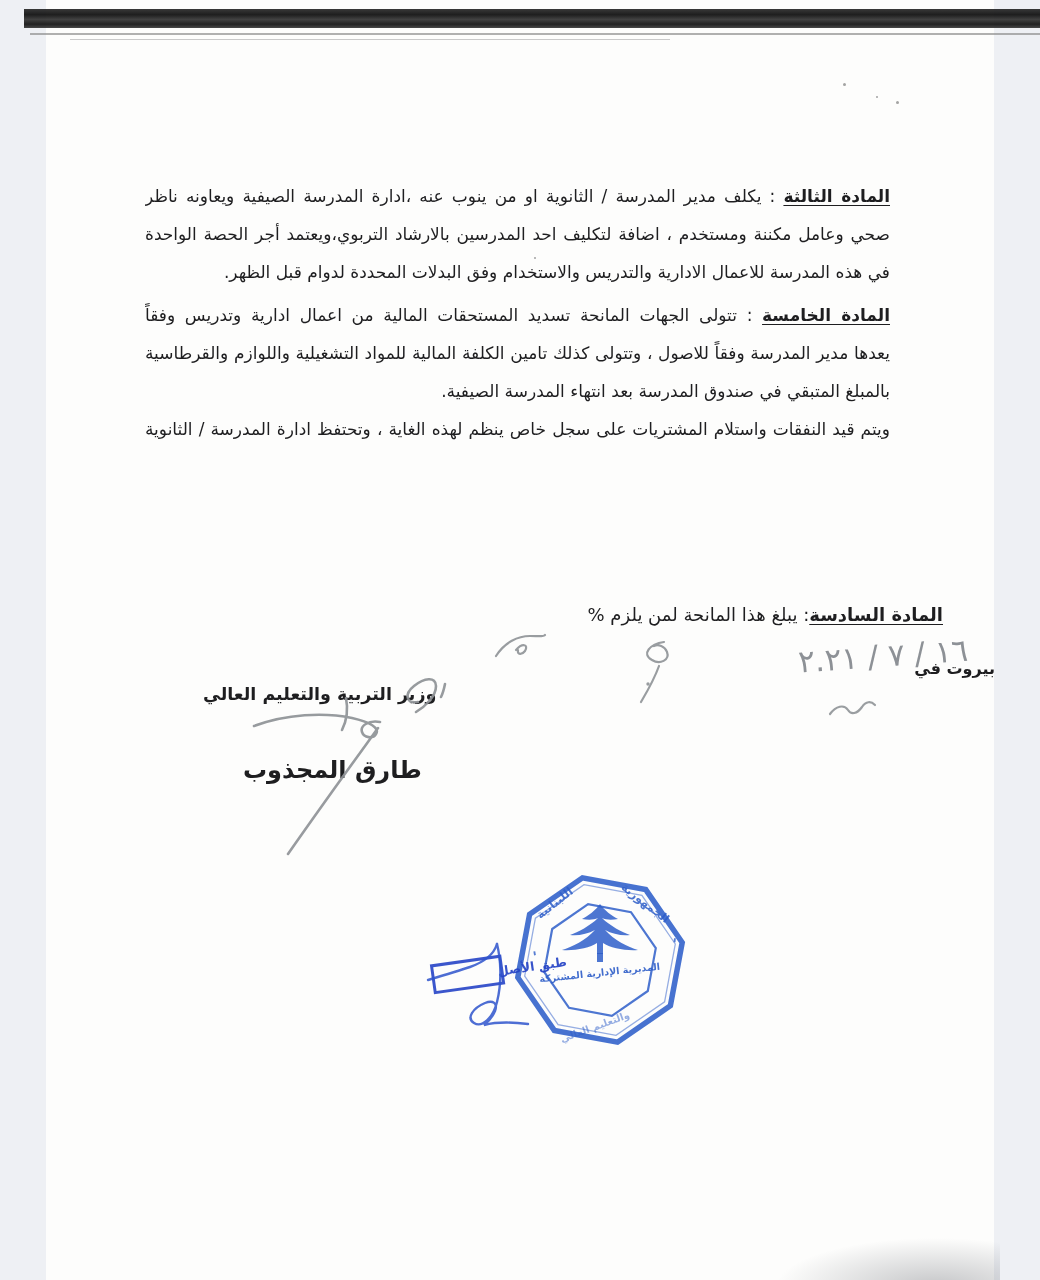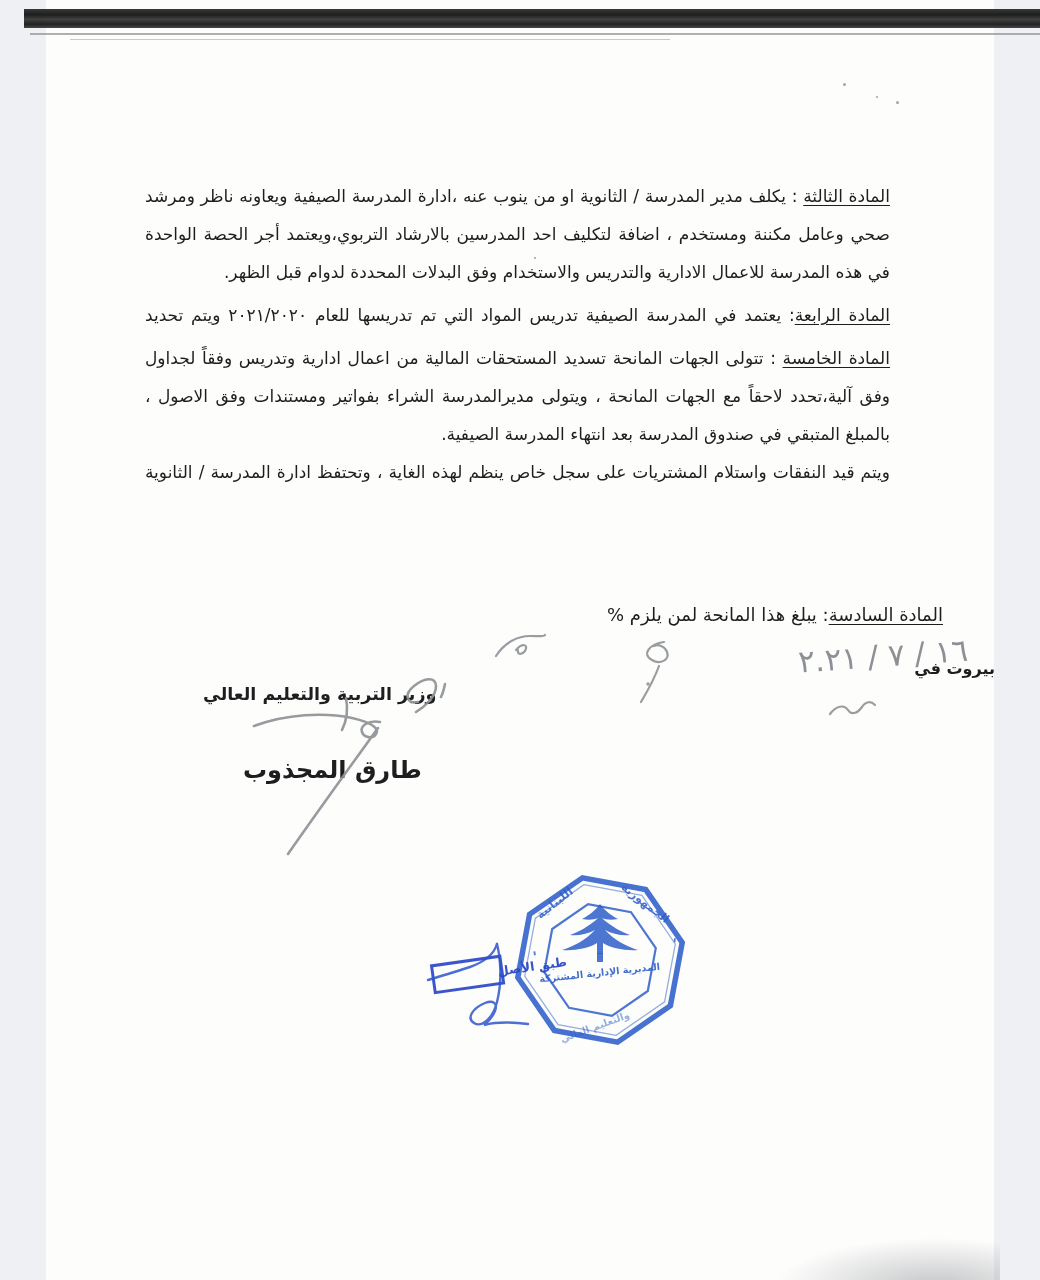--- a/index.html
+++ b/index.html
@@ -16,21 +16,21 @@
   .scan-line2{position:absolute; left:70px; top:39px; width:600px; height:1px; background:#bbb; opacity:.8;}
   .speck{position:absolute; width:3px; height:3px; border-radius:50%; background:#8c8c8c; opacity:.8;}
 
   .textblock{
     position:absolute; left:145px; top:177px; width:745px;
     direction:rtl; font-size:17px; line-height:38px;
   }
   .line{height:38px; overflow:hidden; text-align:justify; text-align-last:justify;}
   .line.last{text-align-last:right;}
   .line.pstart{margin-top:5px;}
-  .head{font-weight:normal; text-decoration:underline; text-underline-offset:3px;}
+  .head{font-weight:bold; text-decoration:underline; text-underline-offset:3px;}
 
   .article6{position:absolute; right:97px; top:604px; direction:rtl; font-size:18px; white-space:nowrap;}
   .dateline-label{position:absolute; right:45px; top:659px; direction:rtl; font-size:16px; font-weight:bold;}
   .hand-date{
     position:absolute; left:798px; top:638px; width:160px;
     direction:ltr; unicode-bidi:bidi-override;
     font-size:31px; color:#8d9196; letter-spacing:1px;
     transform:rotate(-4deg); white-space:nowrap;
   }
   .sig-title{position:absolute; left:203px; top:684px; direction:rtl; font-size:17.5px; font-weight:bold; white-space:nowrap;}
@@ -51,23 +51,22 @@
   <div class="scan-line2"></div>
   <div class="speck" style="left:843px;top:83px"></div>
   <div class="speck" style="left:876px;top:96px;width:2px;height:2px"></div>
   <div class="speck" style="left:896px;top:101px"></div>
   <div class="speck" style="left:534px;top:257px;width:2px;height:2px"></div>
 
   <div class="textblock">
       <div class="line"><span class="head">المادة الثالثة</span><span> : </span><span>يكلف مدير المدرسة / الثانوية او من ينوب عنه ،ادارة المدرسة الصيفية ويعاونه ناظر ومرشد</span></div>
       <div class="line"><span>صحي وعامل مكننة ومستخدم ، اضافة لتكليف احد المدرسين بالارشاد التربوي،ويعتمد أجر الحصة الواحدة</span></div>
       <div class="line last"><span>في هذه المدرسة للاعمال الادارية والتدريس والاستخدام وفق البدلات المحددة لدوام قبل الظهر.</span></div>
-      <div class="line pstart"><span class="head">المادة الرابعة</span><span>: </span><span>يعتمد في المدرسة الصيفية تدريس المواد التي تم تدريسها للعام ٢٠٢١/٢٠٢٠ ويتم تحديد</span></div>
       <div class="line pstart"><span class="head">المادة الخامسة</span><span> :  </span><span>تتولى الجهات المانحة تسديد المستحقات المالية من اعمال ادارية وتدريس وفقاً لجداول</span></div>
-      <div class="line"><span>وفق آلية،تحدد لاحقاً مع الجهات المانحة ، ويتولى مديرالمدرسة الشراء بفواتير ومستندات وفق الاصول ،</span></div>
+      <div class="line"><span>يعدها مدير المدرسة وفقاً للاصول ، وتتولى كذلك تامين الكلفة المالية للمواد التشغيلية واللوازم والقرطاسية</span></div>
       <div class="line last"><span>بالمبلغ المتبقي في صندوق المدرسة بعد انتهاء المدرسة الصيفية.</span></div>
       <div class="line"><span>ويتم قيد النفقات واستلام المشتريات على سجل خاص ينظم لهذه الغاية ، وتحتفظ ادارة المدرسة / الثانوية</span></div>
     </div>
 
   <div class="article6">
     <span class="head">المادة السادسة</span><span>: </span><span>يبلغ هذا المانحة لمن يلزم %</span>
   </div>
 
   <div class="dateline-label">بيروت في</div>
   <div class="hand-date">٢.٢١ / ٧ / ١٦</div>

